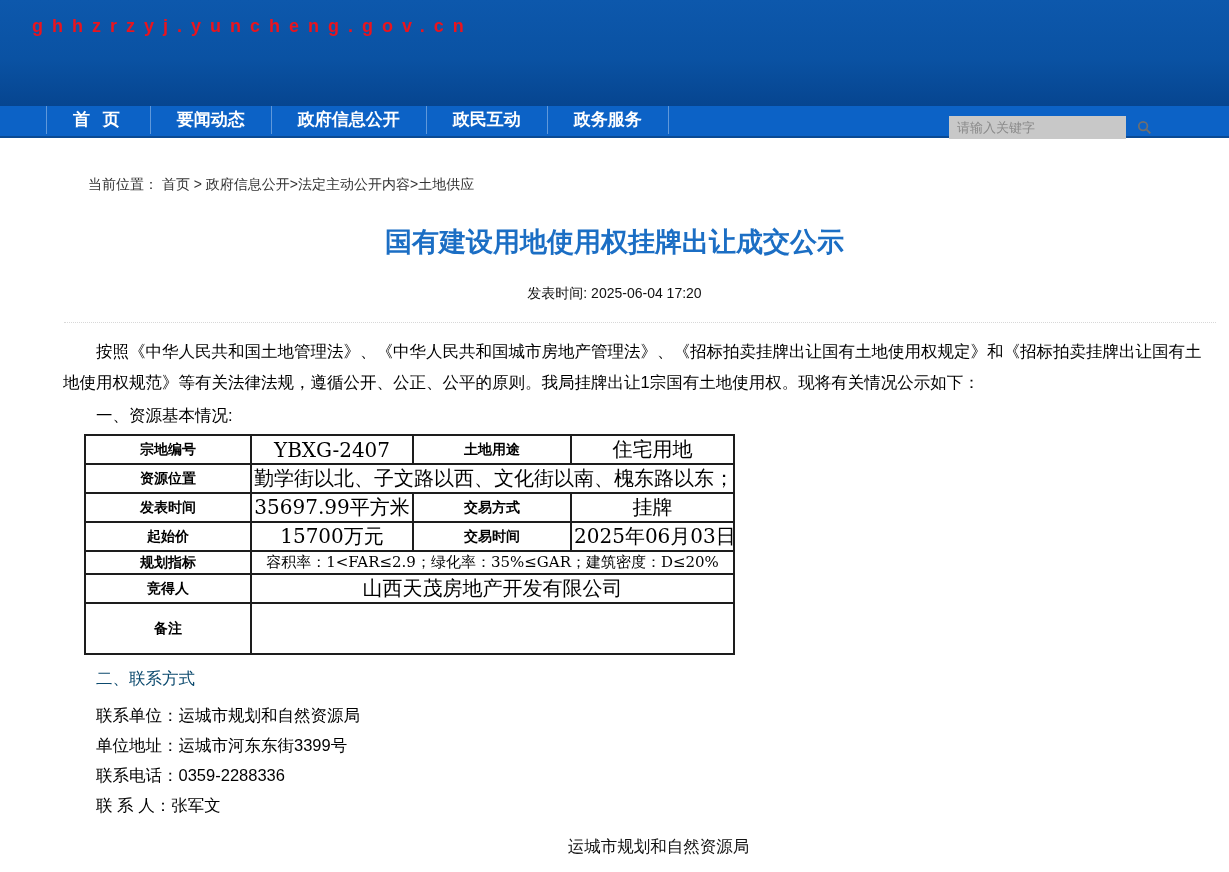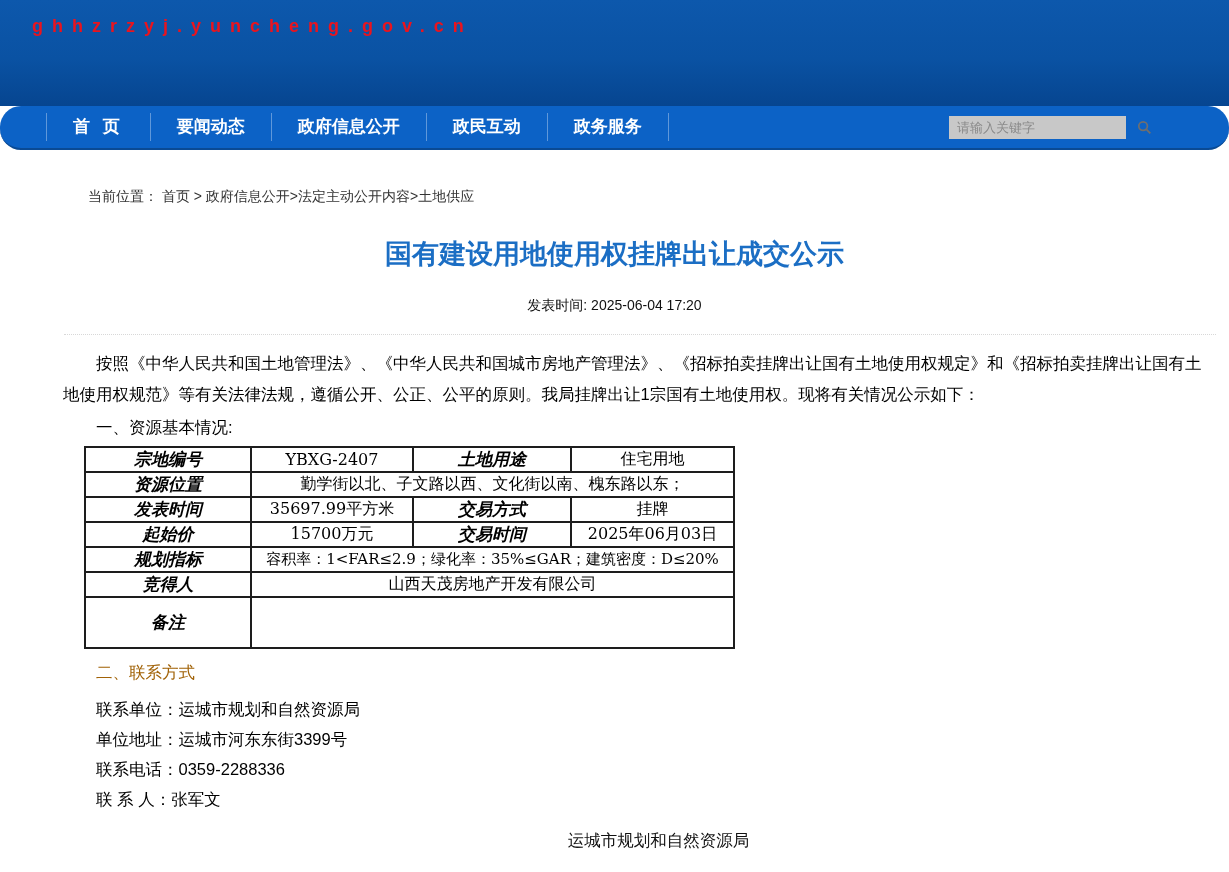--- a/index.html
+++ b/index.html
@@ -6,22 +6,22 @@
   html,body { width:1229px; height:872px; background:#fff; overflow:hidden;
               font-family:"Liberation Sans", sans-serif; }
 
   
   .site-header { height:106px; padding:10px 0 0 30px;
                  background:linear-gradient(180deg,#0d58ac 0%,#0a52a3 55%,#064590 100%); }
   .site-title { color:#e50f1b; font-size:38px; font-weight:bold; letter-spacing:1px; }
   .site-url   { color:#ea141e; font-size:18px; font-weight:bold; letter-spacing:9px; margin:6px 0 0 2px; }
 
   
-  .nav { height:44px; background:#0c62c6; border-bottom:2px solid #0a4a94;
-         display:flex; align-items:center; padding-left:46px; position:relative;border-radius:21px; }
+  .nav { height:32px; background:#0c62c6; border-bottom:2px solid #0a4a94;
+         display:flex; padding-left:46px; position:relative; }
   .nav-item { color:#ffffff; font-size:17px; font-weight:600; padding:0 26px;
               height:28px; line-height:28px; border-right:1px solid rgba(255,255,255,.35);
               cursor:pointer; white-space:nowrap; }
   .nav-item:first-child { border-left:1px solid rgba(255,255,255,.35); letter-spacing:4px; }
   .search-box { position:absolute; left:949px; top:10px; width:177px; height:23px;
                 background:#c8c8c8; display:flex; align-items:center; }
   .search-box input { flex:1; border:none; outline:none; background:transparent;
                       font-size:13px; color:#555; padding:0 4px 0 8px;
                       font-family:"Liberation Sans", sans-serif; }
   .search-box input::placeholder { color:#8a8a8a; }
@@ -37,28 +37,28 @@
   .divider { margin:19px 0 0 64px; width:1152px; border-top:1px dotted #d8d8d8; }
 
   .intro { margin:13px 22px 0 63px; font-size:16.5px; line-height:31px;
            color:#000; text-indent:2em; }
   .sec-heading { margin:7px 0 0 63px; text-indent:2em; font-size:16.5px; color:#000; }
 
   
   table.land { margin:7px 0 0 84px; border-collapse:collapse; table-layout:fixed;
                width:649px; font-family:"DejaVu Serif", serif; }
   table.land td { border:2px solid #1d1d1d; height:23px; text-align:center;
-                  font-size:16px; color:#000; padding:0 2px; overflow:hidden; white-space:nowrap; }
-  table.land td.lbl { font-weight:bold; font-size:17px;font-style:italic; }
+                  font-size:20px; color:#000; padding:0 2px; overflow:hidden; white-space:nowrap; }
+  table.land td.lbl { font-weight:bold; font-size:14px; }
   table.land td.left-tight { font-size:15px; padding:0 1px; }
   table.land tr.remark-row td { height:51px; }
   col.c1 { width:166px; } col.c2 { width:162px; } col.c3 { width:158px; } col.c4 { width:163px; }
 
   
-  .sec2-heading { margin:13px 0 0 63px; text-indent:2em; font-size:16.5px; color:#a16207; }
+  .sec2-heading { margin:13px 0 0 63px; text-indent:2em; font-size:16.5px; color:#0c4a6e; }
   .contact-line { margin:0 0 0 63px; text-indent:2em; font-size:16.5px; color:#000;
                   line-height:30px; margin-top:0; }
   .contact-block { margin-top:10px; }
   .sign-block { margin-left:88px; width:1141px; text-align:center; }
   .signature { margin-top:16px; font-size:16.5px; color:#111; }
 </style>
 </head>
 <body>
 
 <div class="site-header">

